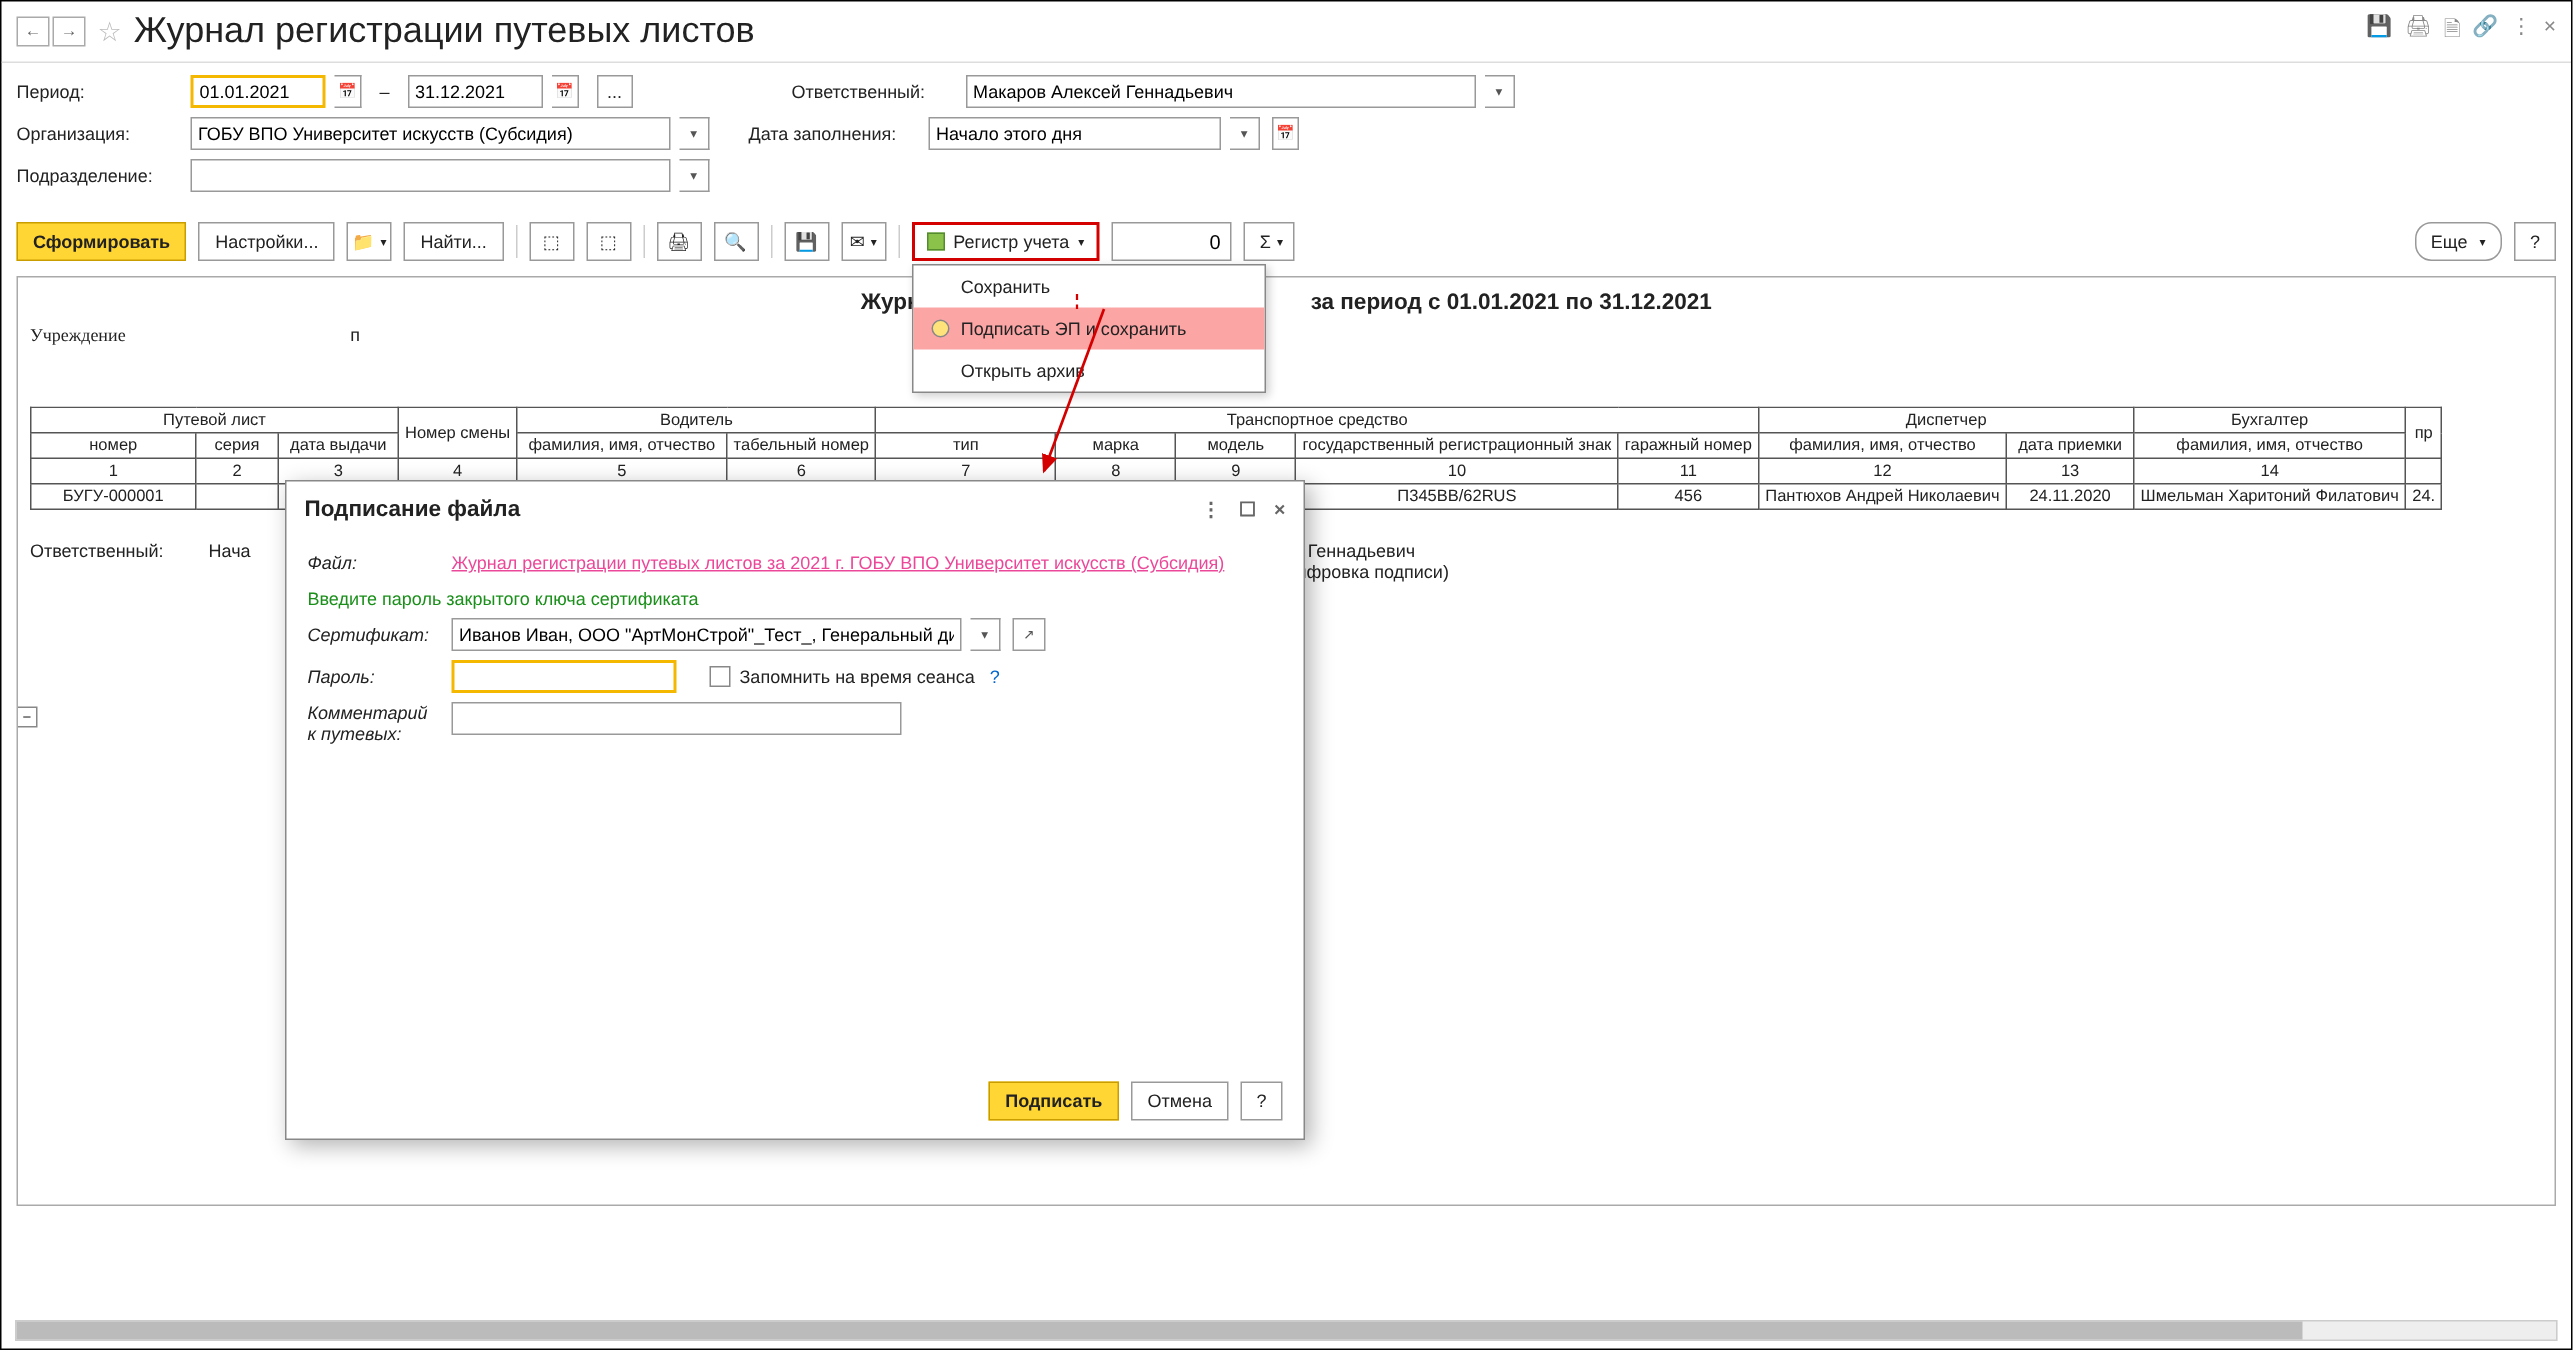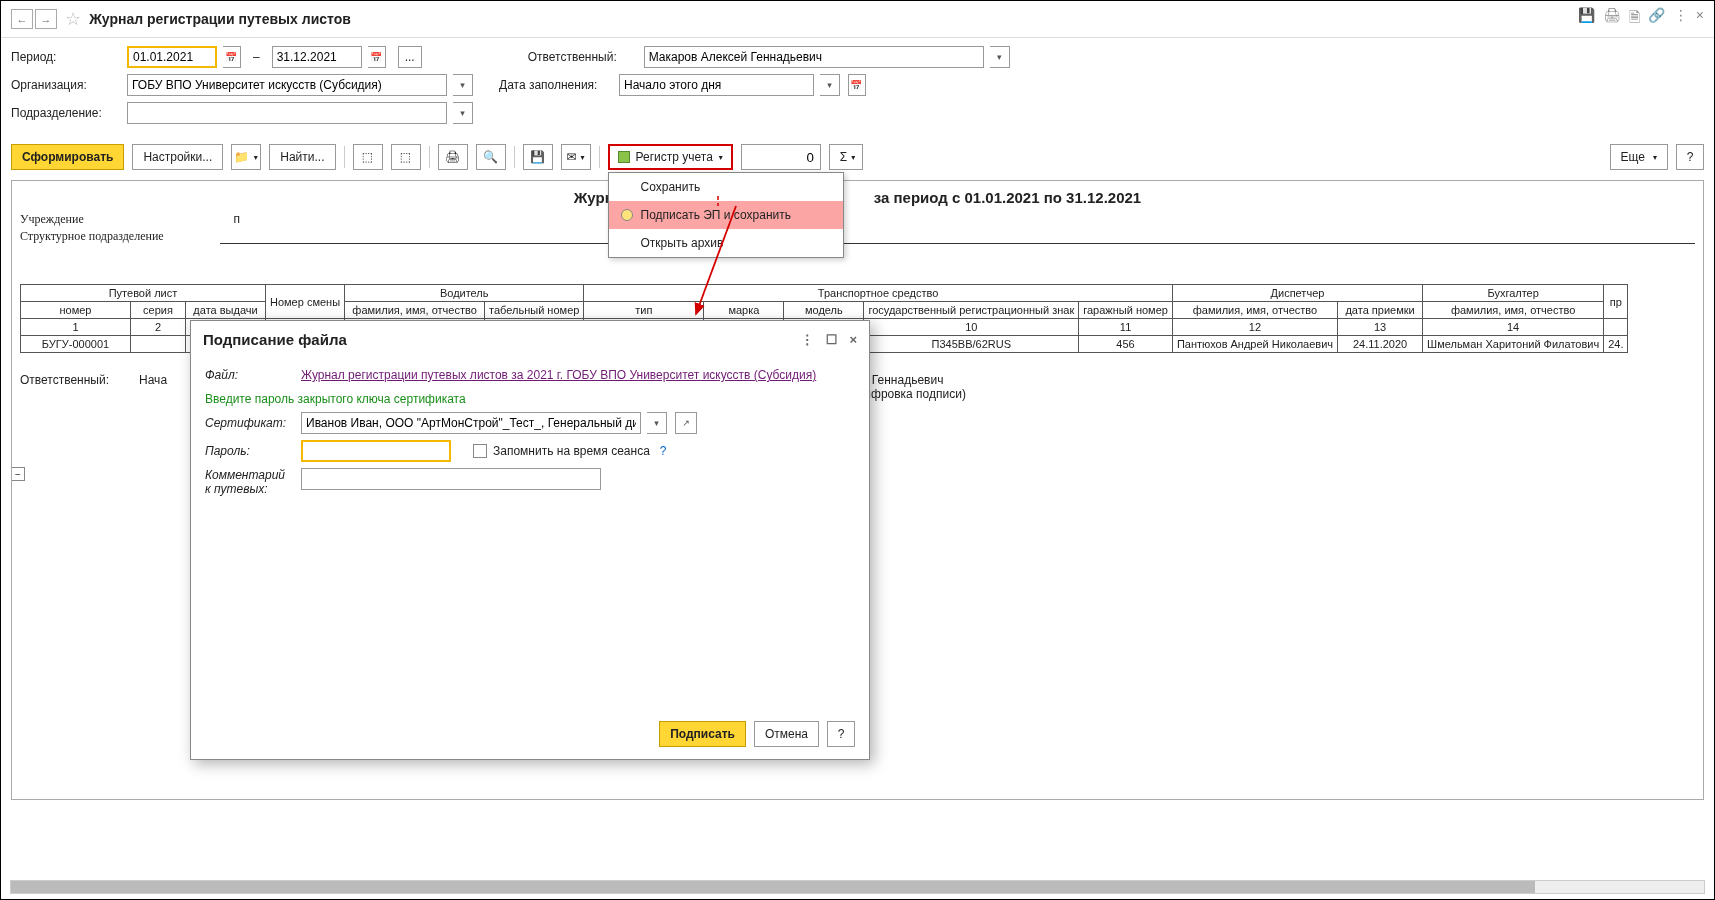--- a/index.html
+++ b/index.html
@@ -1,21 +1,21 @@
 <!DOCTYPE html>
 <html><head>
 <meta charset="utf-8">
 <style>
 * { box-sizing: border-box; margin: 0; padding: 0; }
 body { font-family: Arial, sans-serif; font-size: 12px; background: #fff; color: #222; width:1715px; height:900px; overflow:hidden; border:1px solid #000;}
 .titlebar { display:flex; align-items:center; padding:6px 10px; border-bottom:1px solid #ddd; }
 .titlebar .nav { display:flex; gap:2px; }
 .nav-btn { width:22px; height:20px; border:1px solid #aaa; background:#fff; display:flex; align-items:center; justify-content:center; font-size:11px; color:#666; }
 .titlebar .star { margin:0 8px; color:#bbb; font-size:18px; }
-.titlebar .title { font-size:14px; font-weight:bold; }
+.titlebar .title { font-size:24px; font-weight:normal; }
 .titlebar .right-icons { margin-left:auto; display:flex; gap:8px; color:#888; font-size:14px; }
 .right-icons span { cursor:pointer; }
 .filters { padding:8px 10px; }
 .frow { display:flex; align-items:center; margin-bottom:6px; gap:6px;}
 .frow label { min-width:110px; }
 .input { border:1px solid #999; height:22px; padding:2px 4px; background:#fff; font-size:12px;}
 .input.yellow { border:2px solid #f5b800; background:#fff; }
 .calbtn { width:18px; height:22px; border:1px solid #999; border-left:0; display:flex; align-items:center; justify-content:center; font-size:10px; color:#555;}
 .dash { margin:0 6px;}
 .ddlbtn { width:20px; height:22px; border:1px solid #999; border-left:0; display:flex; align-items:center; justify-content:center; font-size:9px; color:#555;}
@@ -26,41 +26,41 @@
 .icon-btn { width:30px; justify-content:center; padding:0;}
 .sep { width:1px; height:22px; background:#ccc;}
 .reg-btn { border:2px solid #d40000; height:26px; padding:0 8px; display:flex; align-items:center; gap:6px; background:#fff; position:relative;}
 .reg-icon { width:12px; height:12px; background:#8bc34a; border:1px solid #558b2f;}
 .dropdown-menu {position:absolute; top:26px; left:-2px; width:236px; background:#fff; border:1px solid #888; box-shadow:2px 2px 6px rgba(0,0,0,0.2); z-index:10;}
 .dropdown-menu .mi { padding:7px 12px; display:flex; align-items:center; gap:8px;}
 .dropdown-menu .mi.hl { background:#fca5a5;}
 .mi-icon { width:12px;height:12px; border:1px solid #888; border-radius:50%; background:#ffe27a;}
 .zerofield { width:80px; text-align:right; border:1px solid #999; height:26px; padding:0 6px;}
 .sigma { width:34px;}
-.more-btn { margin-left:auto;}
+.more-btn { margin-left:auto;border-radius:11px;}
 .report { position:relative; margin:4px 10px 0; border:1px solid #aaa; height:620px; overflow:hidden; }
 .report-inner { padding:4px 8px; position:relative;}
 .rep-title { text-align:center; font-weight:bold; font-size:15px; margin:4px 0 6px;}
 .meta-row { display:flex; margin:2px 0; font-size:12px;}
 .meta-row .ml { width:200px;font-family:Liberation Serif, serif;}
 .meta-row .mv { flex:1; border-bottom:1px solid #333; min-height:14px;}
 .table-wrap { margin-top:40px; overflow-x:auto;}
 table.rt { border-collapse:collapse; font-size:11px; }
 table.rt th, table.rt td { border:1px solid #555; padding:2px 4px; text-align:center; white-space:nowrap;}
 table.rt th { font-weight:normal; background:#fff;}
 .collapse-toggle { position:absolute; left:-1px; top:286px; width:14px; height:14px; border:1px solid #888; display:flex; align-items:center; justify-content:center; font-size:10px; background:#fff;}
 .responsible-line { display:flex; margin-top:20px; gap:30px;}
 .responsible-line span { white-space:nowrap;}
 .dialog { position:absolute; left:190px; top:320px; width:680px; height:440px; background:#fff; border:1px solid #888; box-shadow:4px 4px 14px rgba(0,0,0,0.3); z-index:30;}
 .dlg-title { padding:10px 12px; font-size:15px; font-weight:bold; display:flex; align-items:center;}
 .dlg-title .acts { margin-left:auto; display:flex; gap:12px; color:#666; font-size:13px;}
 .dlg-body { padding:4px 14px;}
 .dlg-row { display:flex; align-items:center; margin:6px 0; gap:6px;}
 .dlg-row .l { width:90px;font-style:italic;}
-.link { color:#701a75; }
+.link { color:#ec4899; }
 .green-text { color:#1a8f1a; margin:10px 0 6px;}
 .cert-inp { flex:0 0 340px; }
 .pwd-inp { border:2px solid #f5b800; height:22px; width:150px; background:#fff;}
 .checkbox { width:14px; height:14px; border:1px solid #888;}
 .dlg-footer { position:absolute; bottom:12px; right:14px; display:flex; gap:8px;}
 .q-btn { width:28px; justify-content:center;}
 .hscroll { position:absolute; left:10px; right:10px; bottom:6px; height:14px; background:#eee; border:1px solid #ccc;}
 .hscroll .thumb { height:100%; background:#bbb; width:90%;}
 svg.red-arrow { position:absolute; pointer-events:none; z-index:25;}
 </style>
@@ -163,24 +163,20 @@
 </div>
 
 <div class="report">
   <div class="report-inner">
      <div class="rep-title">
        <span>Журн</span><span style="display:inline-block;width:260px"></span><span>за период с 01.01.2021 по 31.12.2021</span>
      </div>
      <div class="meta-row">
         <span class="ml">Учреждение</span>
         <span style="width:20px;text-align:right">п</span>
-      </div>
-     <div class="meta-row">
-        <span class="ml">Структурное подразделение</span>
-        <span class="mv"></span>
       </div>
 
      <div class="collapse-toggle">−</div>
 
      <div class="table-wrap">
        <table class="rt">
          <tbody>
             <tr>
            <th colspan="3">Путевой лист</th>
            <th rowspan="2">Номер смены</th>

